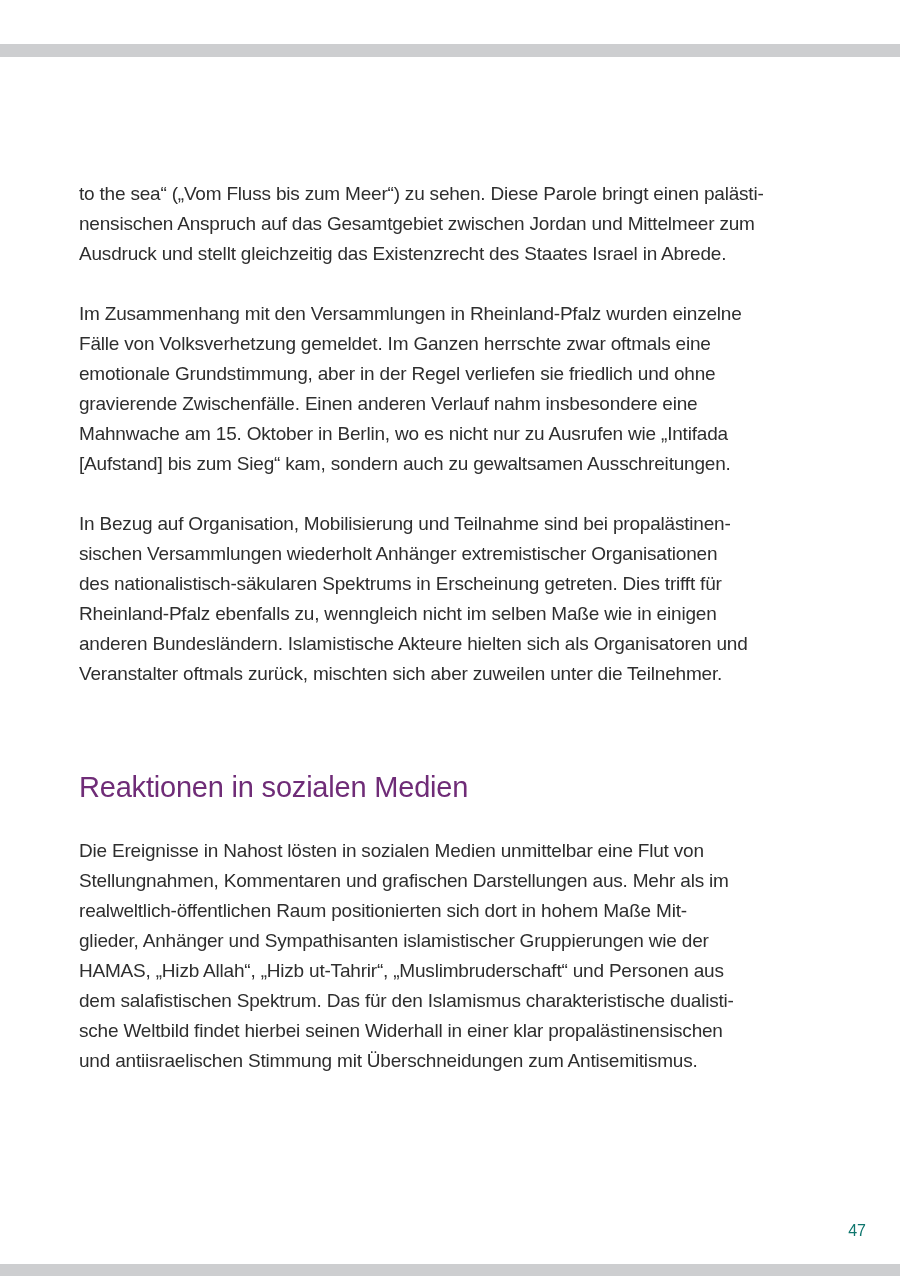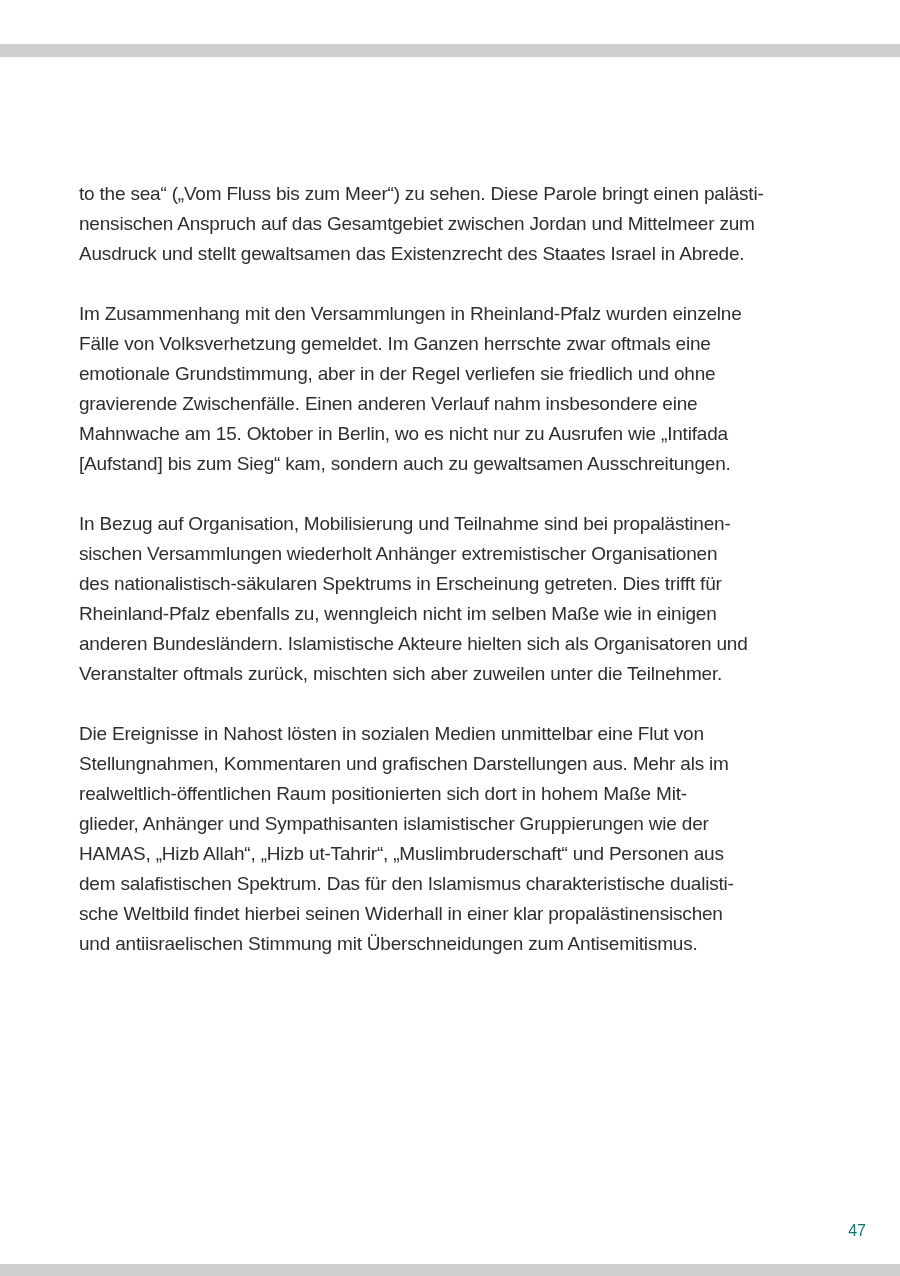--- a/index.html
+++ b/index.html
@@ -53,33 +53,34 @@
 </style>
 </head>
 <body>
 
 <div class="page">
   <div class="rule rule-top"></div>
 
   <div class="content">
     <p class="body-para">to the sea“ („Vom Fluss bis zum Meer“) zu sehen. Diese Parole bringt einen palästi-
 nensischen Anspruch auf das Gesamtgebiet zwischen Jordan und Mittelmeer zum
-Ausdruck und stellt gewaltsamen das Existenzrecht des Staates Israel in Abrede.</p>
+Ausdruck und stellt gleichzeitig das Existenzrecht des Staates Israel in Abrede.</p>
     <p class="body-para">Im Zusammenhang mit den Versammlungen in Rheinland-Pfalz wurden einzelne
 Fälle von Volksverhetzung gemeldet. Im Ganzen herrschte zwar oftmals eine
 emotionale Grundstimmung, aber in der Regel verliefen sie friedlich und ohne
 gravierende Zwischenfälle. Einen anderen Verlauf nahm insbesondere eine
 Mahnwache am 15. Oktober in Berlin, wo es nicht nur zu Ausrufen wie „Intifada
 [Aufstand] bis zum Sieg“ kam, sondern auch zu gewaltsamen Ausschreitungen.</p>
     <p class="body-para">In Bezug auf Organisation, Mobilisierung und Teilnahme sind bei propalästinen-
 sischen Versammlungen wiederholt Anhänger extremistischer Organisationen
 des nationalistisch-säkularen Spektrums in Erscheinung getreten. Dies trifft für
 Rheinland-Pfalz ebenfalls zu, wenngleich nicht im selben Maße wie in einigen
 anderen Bundesländern. Islamistische Akteure hielten sich als Organisatoren und
 Veranstalter oftmals zurück, mischten sich aber zuweilen unter die Teilnehmer.</p>
+    <h1 class="section-heading">Reaktionen in sozialen Medien</h1>
     <p class="body-para">Die Ereignisse in Nahost lösten in sozialen Medien unmittelbar eine Flut von
 Stellungnahmen, Kommentaren und grafischen Darstellungen aus. Mehr als im
 realweltlich-öffentlichen Raum positionierten sich dort in hohem Maße Mit-
 glieder, Anhänger und Sympathisanten islamistischer Gruppierungen wie der
 HAMAS, „Hizb Allah“, „Hizb ut-Tahrir“, „Muslimbruderschaft“ und Personen aus
 dem salafistischen Spektrum. Das für den Islamismus charakteristische dualisti-
 sche Weltbild findet hierbei seinen Widerhall in einer klar propalästinensischen
 und antiisraelischen Stimmung mit Überschneidungen zum Antisemitismus.</p>
   </div>
 

